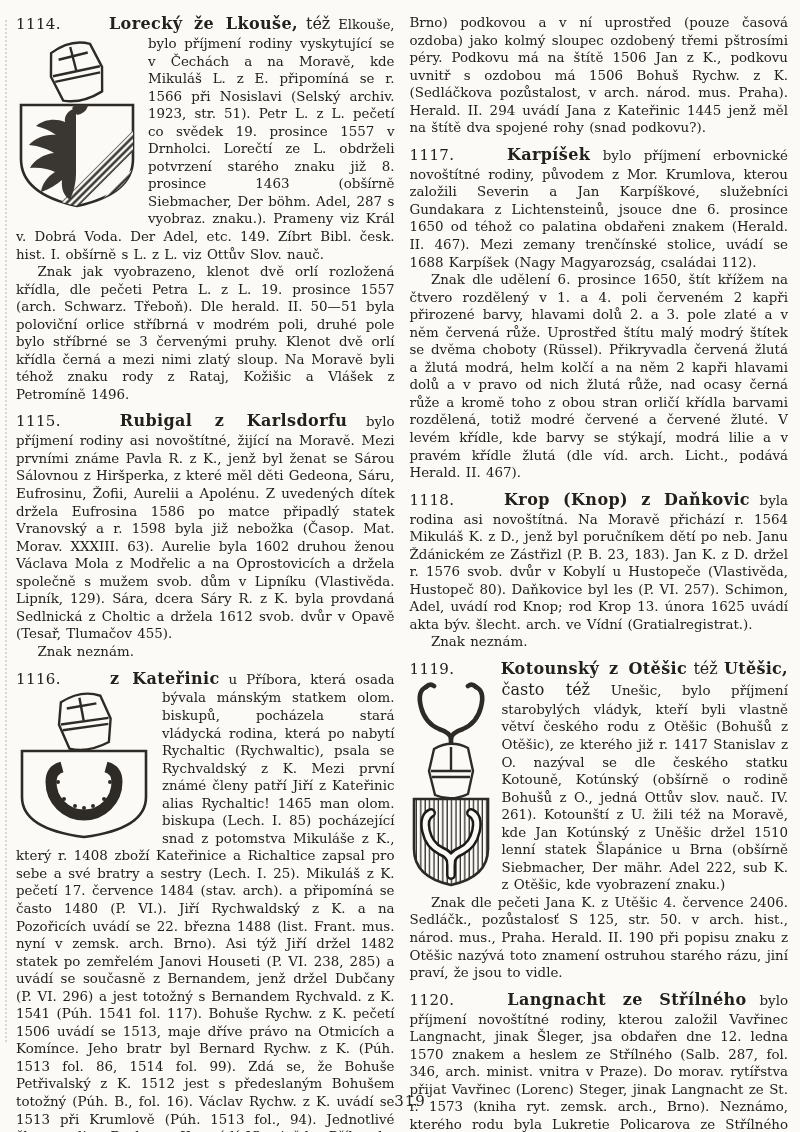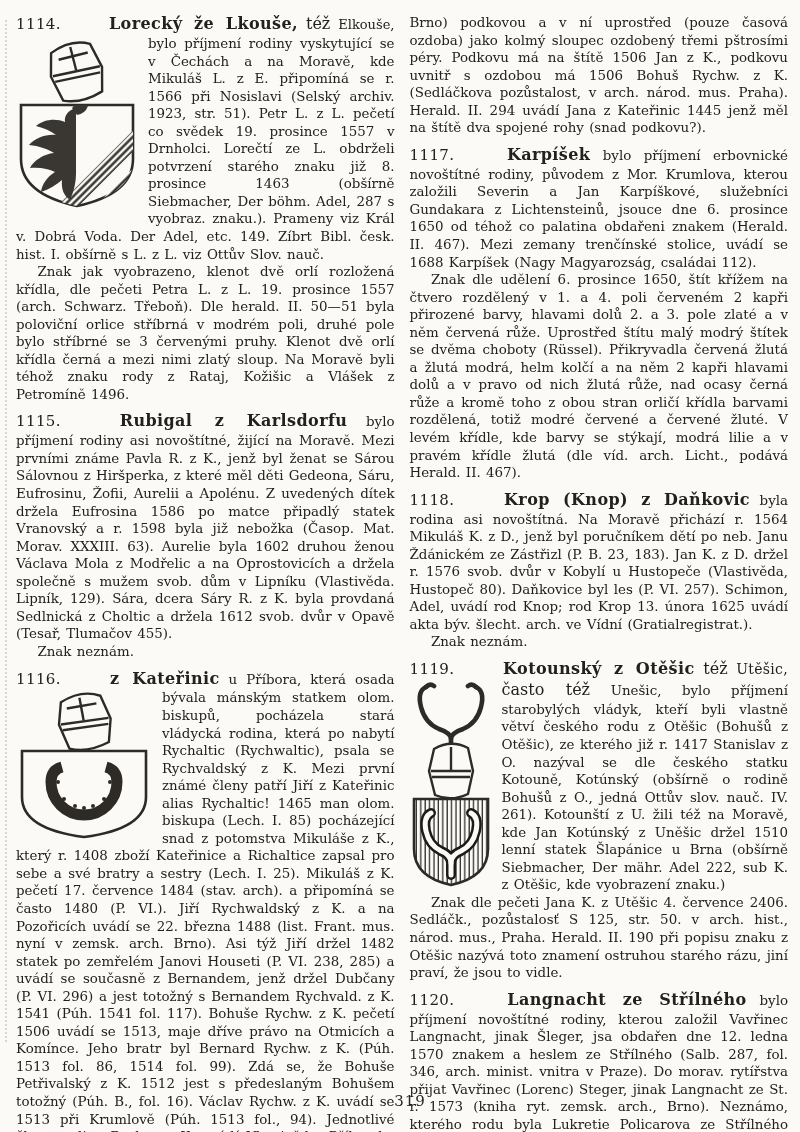--- a/index.html
+++ b/index.html
@@ -18,21 +18,21 @@
        hyphens:auto;-webkit-hyphens:auto;word-spacing:1px;}
   .col p{margin:0;}
   .entry{margin-top:8px;}
   .entry:first-child{margin-top:0;}
   .znak{text-indent:1.6em;margin-top:2px;}
   .znak-label{font-weight:400;}
   .enum{font-size:15px;letter-spacing:.4px;}
   .etitle{font-weight:700;font-size:16px;letter-spacing:.4px;word-spacing:3px;margin-left:40px;}
   .econj{font-size:16px;}
   .ealt{font-size:13px;}
-  .ealtb{font-weight:400;font-size:14px;letter-spacing:.3px;}
+  .ealtb{font-weight:700;font-size:16px;letter-spacing:.3px;}
   .arms{float:left;margin:0 10px 2px 0;}
   .arms svg{display:block;}
   .af1{shape-outside:inset(24px 0 0 0);padding-top:24px;}
   .af2{shape-outside:inset(22px 0 0 0);padding-top:22px;}
   .af3{shape-outside:inset(22px 0 0 0);padding-top:22px;}
   .pagenum{
     position:absolute;left:0;right:0;bottom:22px;text-align:center;
     font-size:15px;letter-spacing:1px;color:#2a2722;padding-left:20px;
   }
 </style>

